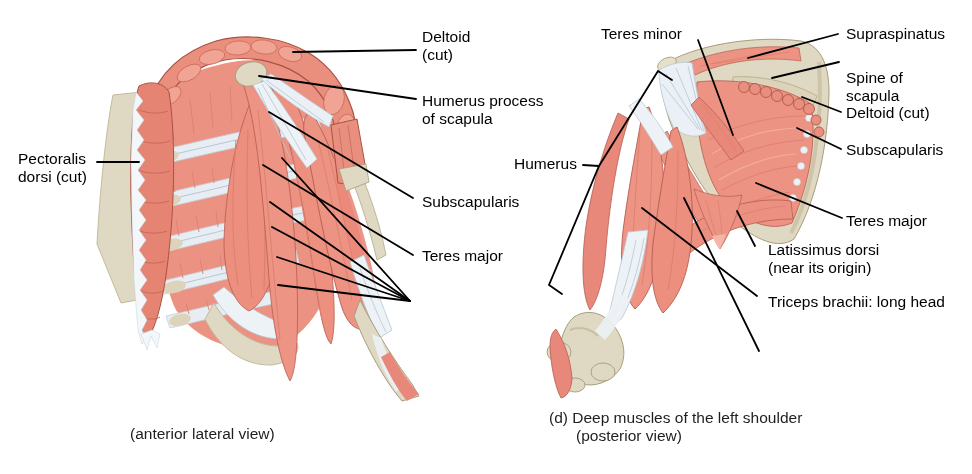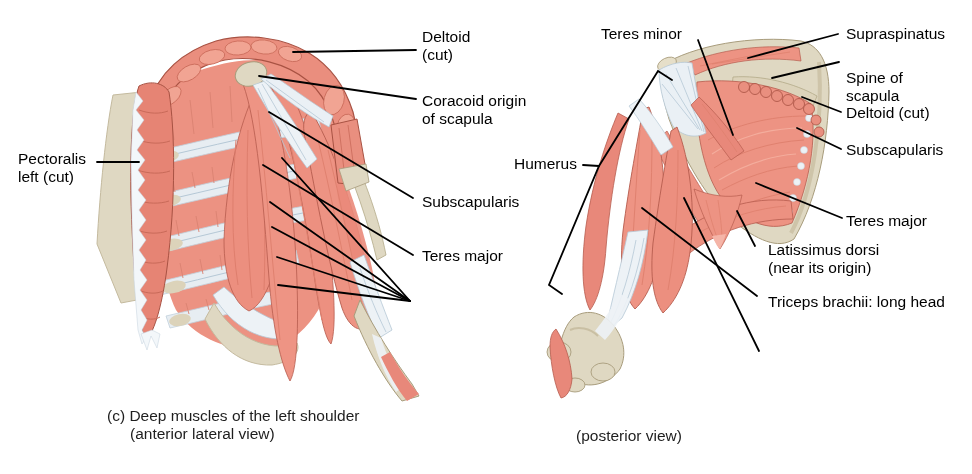--- a/index.html
+++ b/index.html
@@ -241,45 +241,45 @@
     <path d="M755,246 L737,211"></path>
     <path d="M757,296 L642,208"></path>
     <path d="M759,351 L684,198"></path>
     <path d="M583,165 L599,166"></path>
     <polyline points="672,80 658,71 599,166 549,285 562,294"></polyline>
   </g>
 </svg>
 
 <div class="lbl" style="left:18px;top:150px">
   <div>Pectoralis</div>
-  <div>left (cut)</div>
+  <div>dorsi (cut)</div>
 </div>
 <div class="lbl" style="left:422px;top:28px">
   <div>Deltoid</div>
   <div>(cut)</div>
 </div>
 <div class="lbl" style="left:422px;top:92px">
-  <div>Coracoid origin</div>
+  <div>Humerus process</div>
   <div>of scapula</div>
 </div>
 <div class="lbl" style="left:422px;top:193px">Subscapularis</div>
 <div class="lbl" style="left:422px;top:247px">Teres major</div>
-<div class="cap" style="left:107px;top:407px">(c) Deep muscles of the left shoulder</div>
 <div class="cap" style="left:130px;top:425px">(anterior lateral view)</div>
 
 <div class="lbl" style="left:601px;top:25px">Teres minor</div>
 <div class="lbl" style="left:846px;top:25px">Supraspinatus</div>
 <div class="lbl" style="left:846px;top:69px">
   <div>Spine of</div>
   <div>scapula</div>
 </div>
 <div class="lbl" style="left:846px;top:104px">Deltoid (cut)</div>
 <div class="lbl" style="left:846px;top:141px">Subscapularis</div>
 <div class="lbl" style="left:514px;top:155px">Humerus</div>
 <div class="lbl" style="left:846px;top:212px">Teres major</div>
 <div class="lbl" style="left:768px;top:241px">
   <div>Latissimus dorsi</div>
   <div>(near its origin)</div>
 </div>
 <div class="lbl" style="left:768px;top:293px">Triceps brachii: long head</div>
+<div class="cap" style="left:549px;top:409px">(d) Deep muscles of the left shoulder</div>
 <div class="cap" style="left:576px;top:427px">(posterior view)</div>
 
 </div>
 
 </body></html>

